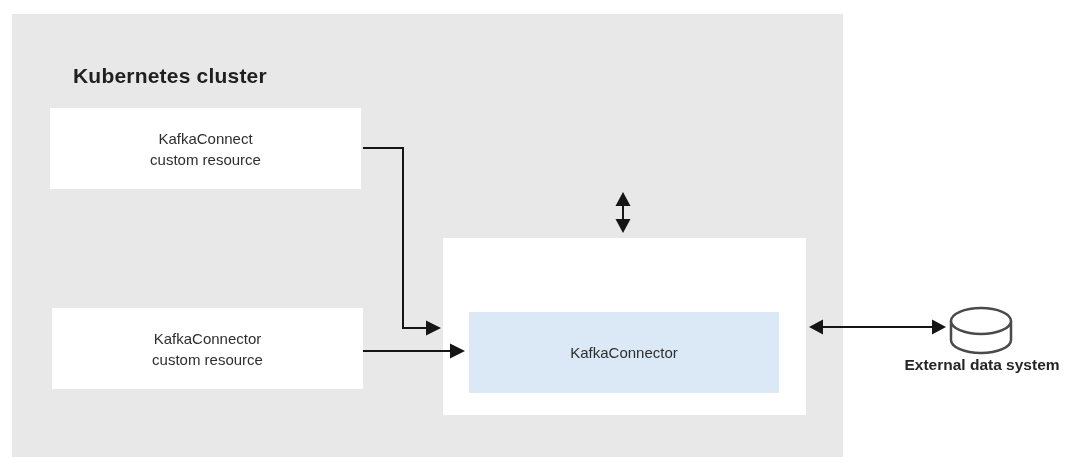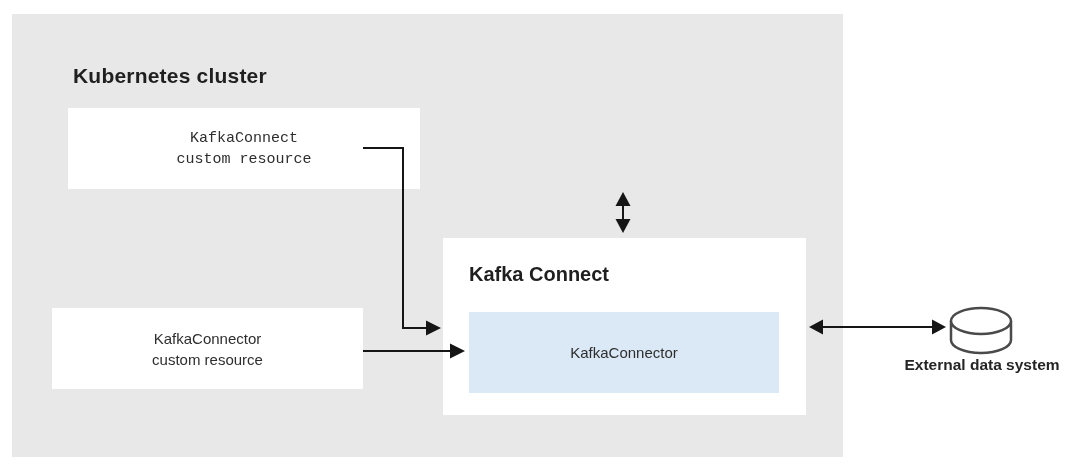--- a/index.html
+++ b/index.html
@@ -34,21 +34,21 @@
     display: flex;
     flex-direction: column;
     align-items: center;
     justify-content: center;
     text-align: center;
     font-size: 15px;
     line-height: 21px;
     color: #2e2e2e;
   }
   .node.white { background: var(--box-white, #ffffff); }
-  .cr-box-1 { left: 68px; top: 108px; width: 352px; height: 81px; font-family: Liberation Mono, monospace; }
+  .cr-box-1 { left: 50px; top: 108px; width: 311px; height: 81px; }
   .cr-box-2 { left: 52px; top: 308px; width: 311px; height: 81px; }
   .kafka-box {
     position: absolute;
     left: 444px; top: 107px;
     width: 359px; height: 81px;
     background: var(--kafka-blue, #0066CC);
     color: #ffffff;
     display: flex;
     align-items: center;
     justify-content: center;
@@ -119,21 +119,20 @@
     <span>custom resource</span>
   </div>
 
   <div class="node white cr-box-2">
     <span>KafkaConnector</span>
     <span>custom resource</span>
   </div>
 
 
   <div class="kafka-connect-box">
-    <div class="kafka-connect-title">Kafka Connect</div>
     <div class="kafka-connector-box">
       <span>KafkaConnector</span>
     </div>
   </div>
 
   <div class="external-label">External data system</div>
 
   <svg class="overlay" viewBox="0 0 1080 474" xmlns="http://www.w3.org/2000/svg">
 
     <g>

